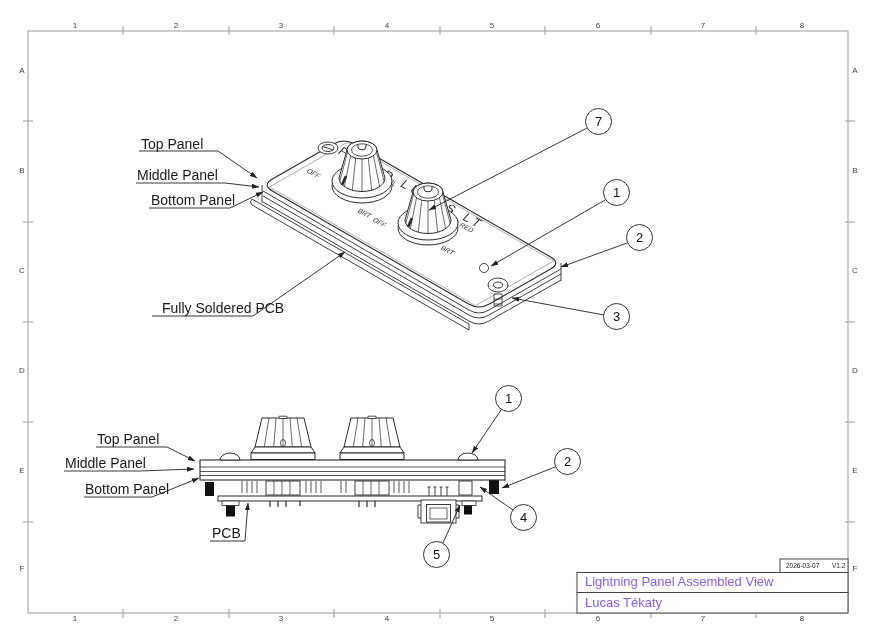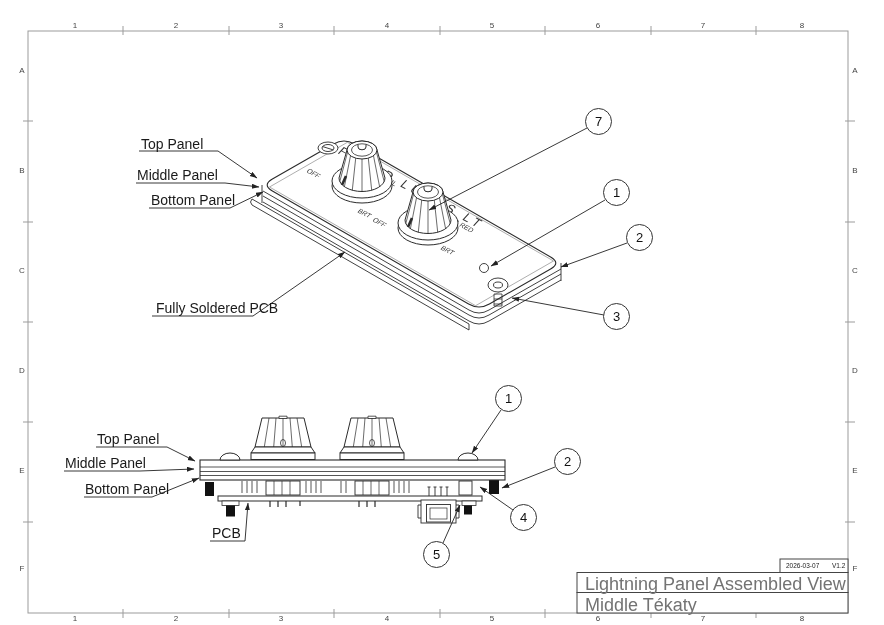--- a/index.html
+++ b/index.html
@@ -4,21 +4,21 @@
 <style>
   html,body{margin:0;padding:0;background:#fff;}
   #sheet{position:relative;width:884px;height:625px;background:#fff;overflow:hidden;
          font-family:"Liberation Sans",sans-serif;color:#1a1a1a;}
   svg{position:absolute;left:0;top:0;}
   .gl{position:absolute;width:16px;text-align:center;font-size:8px;color:#444;line-height:10px;}
   .lbl{position:absolute;font-size:14px;color:#1a1a1a;white-space:nowrap;line-height:13px;}
   .balloon{position:absolute;width:27px;height:27px;border:1.2px solid #333;border-radius:50%;
            background:#fff;display:flex;align-items:center;justify-content:center;
            font-size:13px;color:#111;box-sizing:border-box;}
-  .tb-text{position:absolute;font-size:18px;color:#737373;white-space:nowrap;text-align:center;}
+  .tb-text{position:absolute;font-size:13px;color:#8b5cf6;white-space:nowrap;text-align:center;}
   .tb-small{position:absolute;font-size:6.5px;color:#222;white-space:nowrap;}
 </style>
 </head>
 <body>
 
 <div id="sheet">
 
 <svg width="884" height="625" viewBox="0 0 884 625">
   <defs>
     <marker id="arr" markerWidth="8" markerHeight="6" refX="7.2" refY="2.5" orient="auto" markerUnits="userSpaceOnUse">
@@ -194,34 +194,34 @@
 <div class="gl" style="left:847px;top:66px">A</div>
 <div class="gl" style="left:847px;top:166px">B</div>
 <div class="gl" style="left:847px;top:266px">C</div>
 <div class="gl" style="left:847px;top:366px">D</div>
 <div class="gl" style="left:847px;top:466px">E</div>
 <div class="gl" style="left:847px;top:564px">F</div>
 
 <div class="lbl" style="left:141px;top:138px">Top Panel</div>
 <div class="lbl" style="left:137px;top:169px">Middle Panel</div>
 <div class="lbl" style="left:151px;top:194px">Bottom Panel</div>
-<div class="lbl" style="left:156px;top:302px">Fully Soldered PCB</div>
+<div class="lbl" style="left:162px;top:302px">Fully Soldered PCB</div>
 
 <div class="lbl" style="left:97px;top:433px">Top Panel</div>
 <div class="lbl" style="left:65px;top:457px">Middle Panel</div>
 <div class="lbl" style="left:85px;top:483px">Bottom Panel</div>
 <div class="lbl" style="left:212px;top:527px">PCB</div>
 
 <div class="balloon" style="left:585px;top:108px">7</div>
 <div class="balloon" style="left:603px;top:179px">1</div>
 <div class="balloon" style="left:626px;top:224px">2</div>
 <div class="balloon" style="left:603px;top:303px">3</div>
 <div class="balloon" style="left:495px;top:385px">1</div>
 <div class="balloon" style="left:554px;top:448px">2</div>
 <div class="balloon" style="left:510px;top:504px">4</div>
 <div class="balloon" style="left:423px;top:541px">5</div>
 
 <div class="tb-text" style="left:585px;top:574px">Lightning Panel Assembled View</div>
-<div class="tb-text" style="left:585px;top:594.5px">Middle Tékaty</div>
+<div class="tb-text" style="left:585px;top:594.5px">Lucas Tékaty</div>
 <div class="tb-small" style="left:786px;top:562px">2026-03-07</div>
 <div class="tb-small" style="left:832px;top:562px">V1.2</div>
 
 </div>
 
 </body></html>

